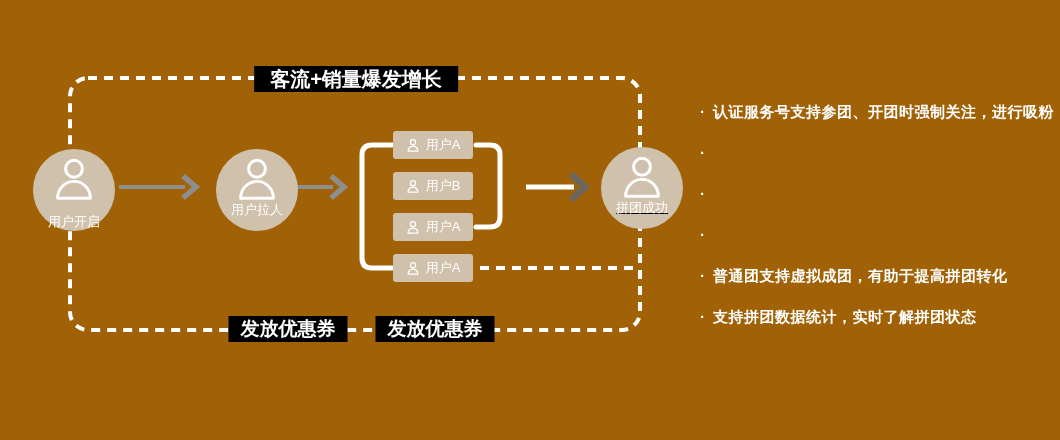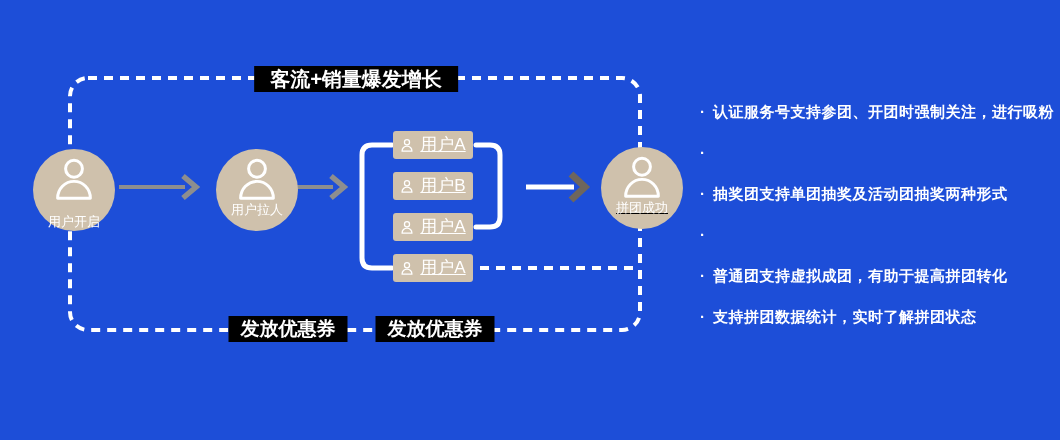--- a/index.html
+++ b/index.html
@@ -1,31 +1,31 @@
 <!DOCTYPE html>
 <html><head>
 <meta charset="utf-8">
 <style>
   html,body{margin:0;padding:0;background:#000;}
   .stage{
-    position:relative;width:1060px;height:440px;background:#1d4ed8;overflow:hidden;
+    position:relative;width:1060px;height:440px;background:#a16207;overflow:hidden;
     font-family:"Liberation Sans","DejaVu Sans",sans-serif;
   }
   .layer{position:absolute;left:0;top:0;z-index:1;}
   .node{
     position:absolute;width:82px;height:82px;border-radius:50%;
     background:#cfc1ac;z-index:2;display:flex;flex-direction:column;
     align-items:center;justify-content:flex-start;padding-top:9px;box-sizing:border-box;
   }
   .node .node-label{color:#fff;font-size:13px;line-height:16px;margin-top:1px;white-space:nowrap;}
   .member{
     position:absolute;left:393px;width:80px;height:28px;border-radius:3px;
     background:#cfc1ac;z-index:2;display:flex;align-items:center;justify-content:center;gap:6px;
   }
-  .member .member-label{color:#fff;font-size:17px;line-height:14px;white-space:nowrap;text-decoration:underline;}
+  .member .member-label{color:#fff;font-size:13px;line-height:14px;white-space:nowrap;}
   .flow-label{
     position:absolute;z-index:3;background:#000;color:#fff;font-weight:bold;
     white-space:nowrap;transform:translateX(-50%);
   }
   .flow-label.top{left:356px;top:66px;font-size:20px;line-height:26px;padding:0 16px;}
   .flow-label.bottom{top:316px;font-size:19px;line-height:26px;padding:0 12px;}
   .flow-label.bl{left:288px;}
   .flow-label.br{left:435px;}
   .features{position:absolute;left:700px;top:104px;z-index:2;}
   .feature-row{
@@ -118,21 +118,20 @@
   <div class="features">
     <div class="feature-row">
       <span class="bullet">·</span>
       <span>认证服务号支持参团、开团时强制关注，进行吸粉</span>
     </div>
     <div class="feature-row">
       <span class="bullet">·</span>
     </div>
     <div class="feature-row">
       <span class="bullet">·</span>
-      <span>抽奖团支持单团抽奖及活动团抽奖两种形式</span>
     </div>
     <div class="feature-row">
       <span class="bullet">·</span>
     </div>
     <div class="feature-row">
       <span class="bullet">·</span>
       <span>普通团支持虚拟成团，有助于提高拼团转化</span>
     </div>
     <div class="feature-row">
       <span class="bullet">·</span>

